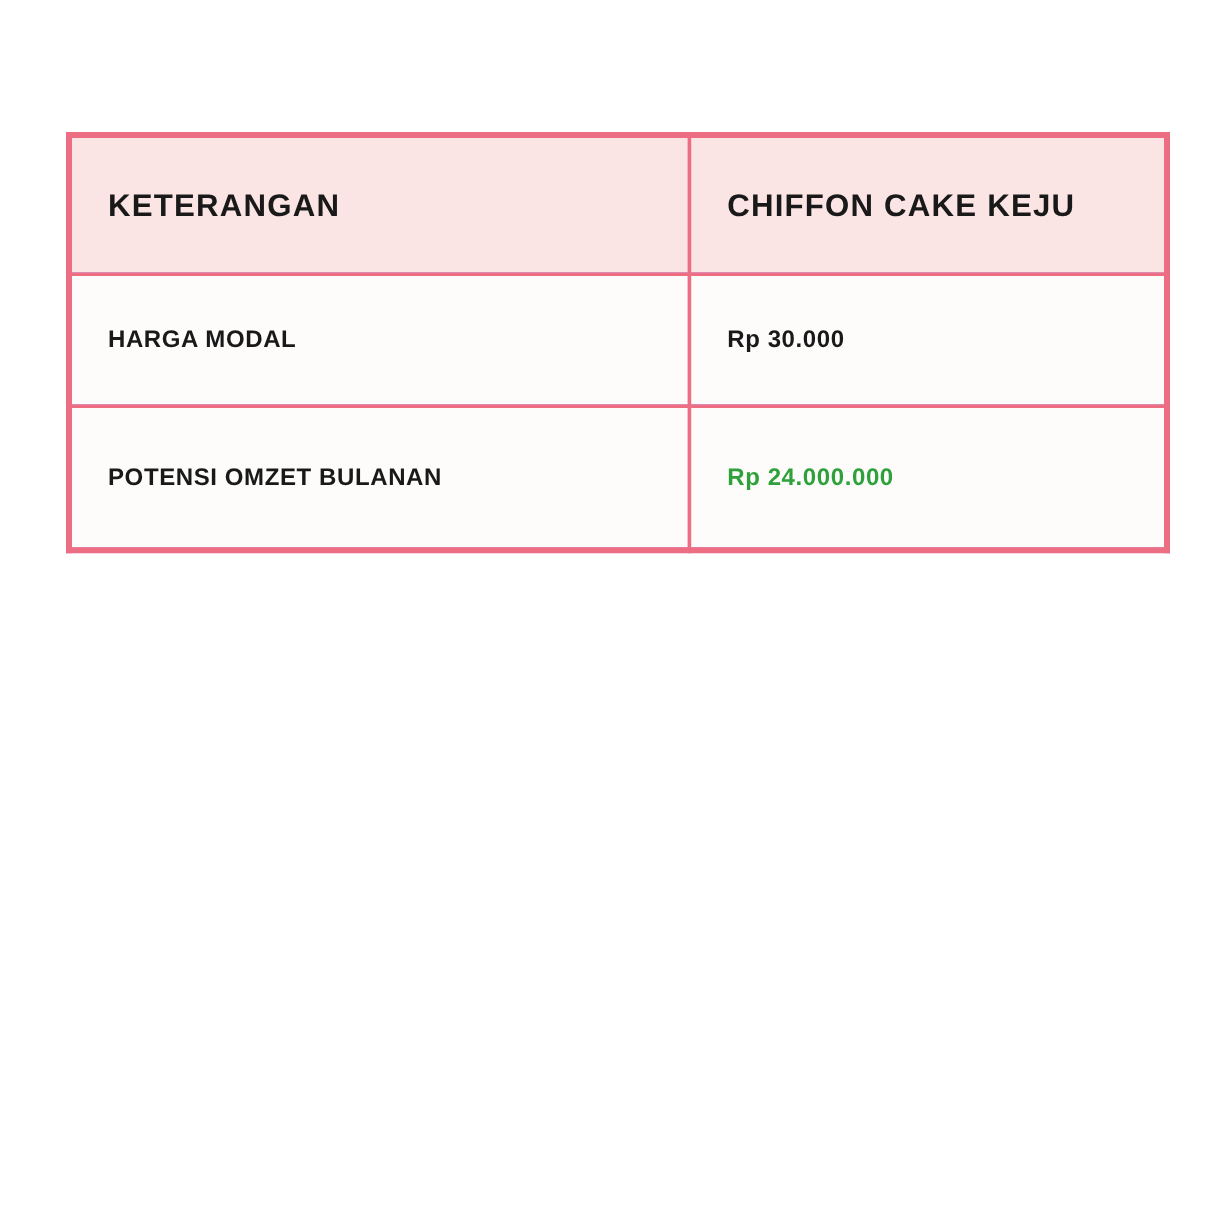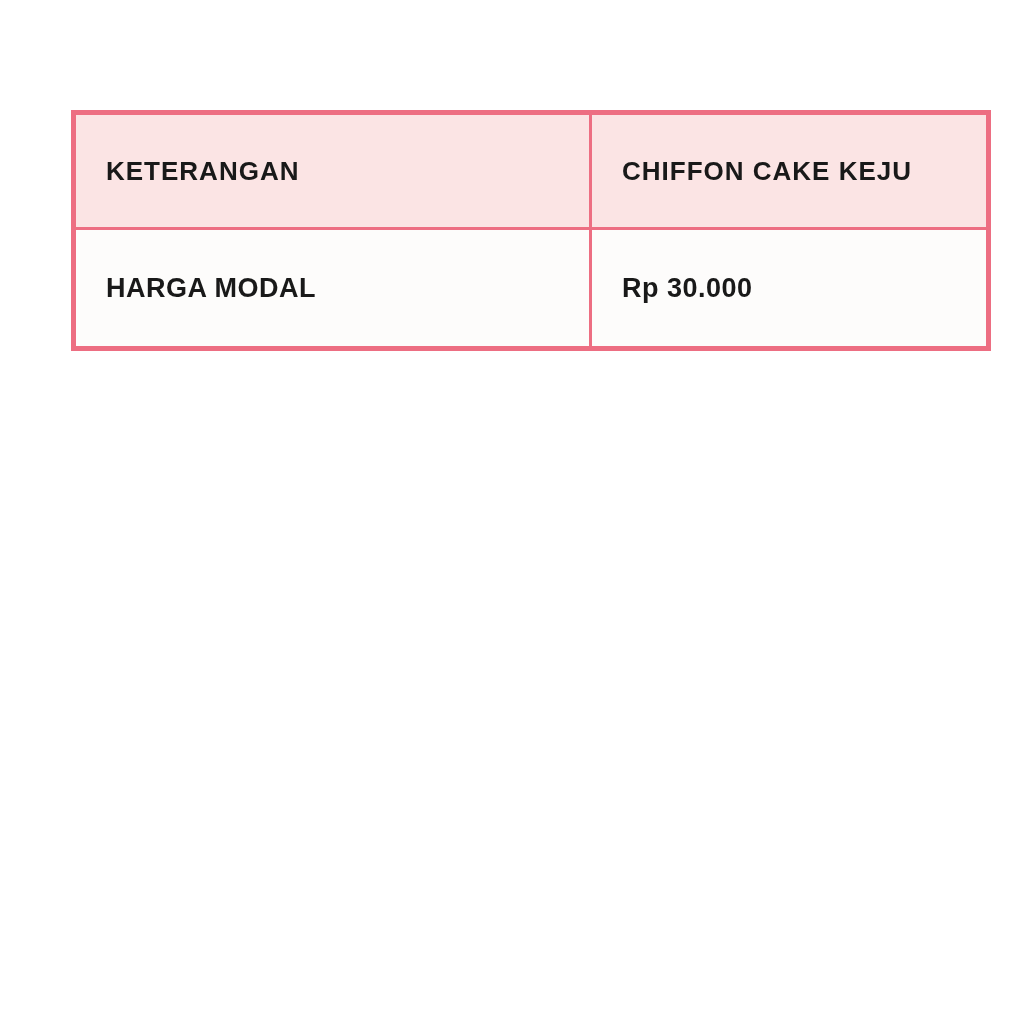--- a/index.html
+++ b/index.html
@@ -17,21 +17,20 @@
   .table-wrap {
     position: absolute;
     left: 55px;
     top: 110px;
   }
   table.price-table {
     border-collapse: collapse;
     width: 915px;
     table-layout: fixed;
     background: #c4b5fd;
-    margin-left: 16px;
   }
   table.price-table,
   table.price-table th,
   table.price-table td {
     border: 3px solid #ed6e82;
   }
   table.price-table {
     border-width: 5px;
   }
   col.col-label { width: 517px; }
@@ -50,21 +49,21 @@
   }
   tr.header-row th {
     background: #fbe4e4;
     height: 112px;
     font-size: 26px;
     letter-spacing: 1px;
   }
   tr.body-row td {
     background: #fdfcfb;
     height: 107px;
-    font-size: 27px;
+    font-size: 20px;
   }
   tr.body-row:last-child td {
     height: 116px;
   }
   td.green {
     color: #2ea13a;
   }
 </style>
 </head>
 <body>
@@ -77,15 +76,19 @@
     </colgroup>
     <tbody>
       <tr class="header-row">
         <th>KETERANGAN</th>
         <th>CHIFFON CAKE KEJU</th>
       </tr>
       <tr class="body-row">
         <td>HARGA MODAL</td>
         <td>Rp 30.000</td>
       </tr>
+      <tr class="body-row">
+        <td>POTENSI OMZET BULANAN</td>
+        <td class="green">Rp 24.000.000</td>
+      </tr>
     </tbody>
   </table>
 </div>
 
 </body></html>

